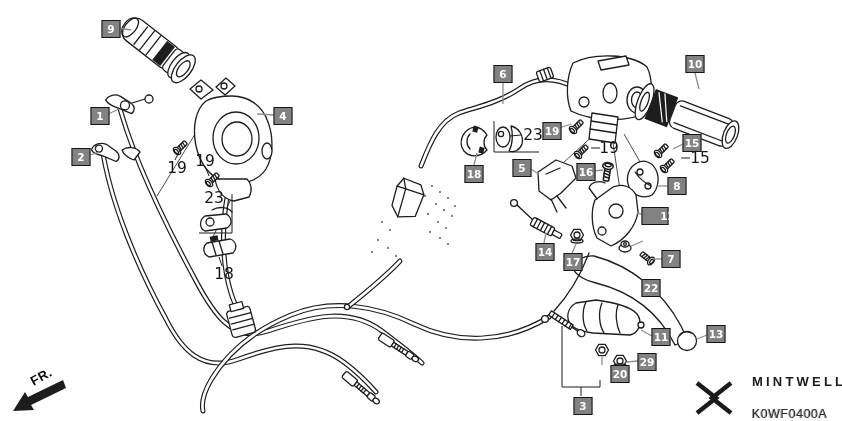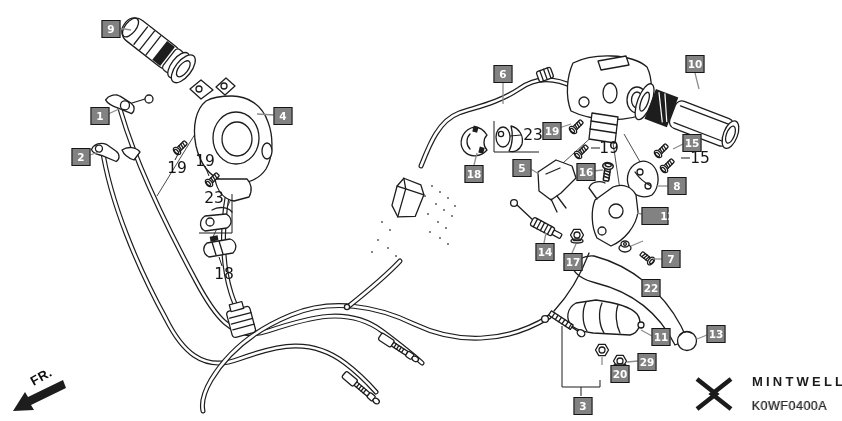--- a/index.html
+++ b/index.html
@@ -25,21 +25,21 @@
      box-sizing:border-box;cursor:pointer;}
   #callout-layer .plain{color:var(--plain-text,#141414);font:15.5px "DejaVu Sans",sans-serif;}
   
   .fr-label{position:absolute;left:30px;top:369px;font:bold 13px "Liberation Sans",sans-serif;
      color:#0b0b0b;transform:rotate(-29deg);letter-spacing:.5px;}
   
   .brand{position:absolute;left:694px;top:374px;display:flex;align-items:center;gap:18px;}
   .brand-col{display:flex;flex-direction:column;}
   .brand-name{font:bold 13px "Liberation Sans",sans-serif;color:#1b1b1b;letter-spacing:3.2px;}
   .brand-code{font:12.5px "Liberation Sans",sans-serif;color:#2c2c2c;letter-spacing:.5px;
-     margin-top:10px;align-self:flex-start;text-shadow:-1px 0 0 rgba(40,40,40,.45);text-align:right;}
+     margin-top:18px;align-self:flex-start;text-shadow:-1px 0 0 rgba(40,40,40,.45);text-align:right;}
 </style>
 </head>
 <body>
 
 <div class="stage" style="--box-fill: #828282; --box-border: #151515; --box-text: #ffffff; --plain-text: #141414; --leader: #8d8d8d;">
 
   <svg class="art" width="842" height="421" viewBox="0 0 842 421">
     <defs>
       <path id="c1" d="M117,97 C130,152 162,218 196,281 C213,313 232,343 268,331 C310,317 348,306 382,331 C398,343 412,354 422,363"></path>
       <path id="c2" d="M102,147 C110,202 138,268 166,319 C181,349 202,373 239,359 C280,344 312,338 345,363 C357,372 368,383 376,392"></path>

